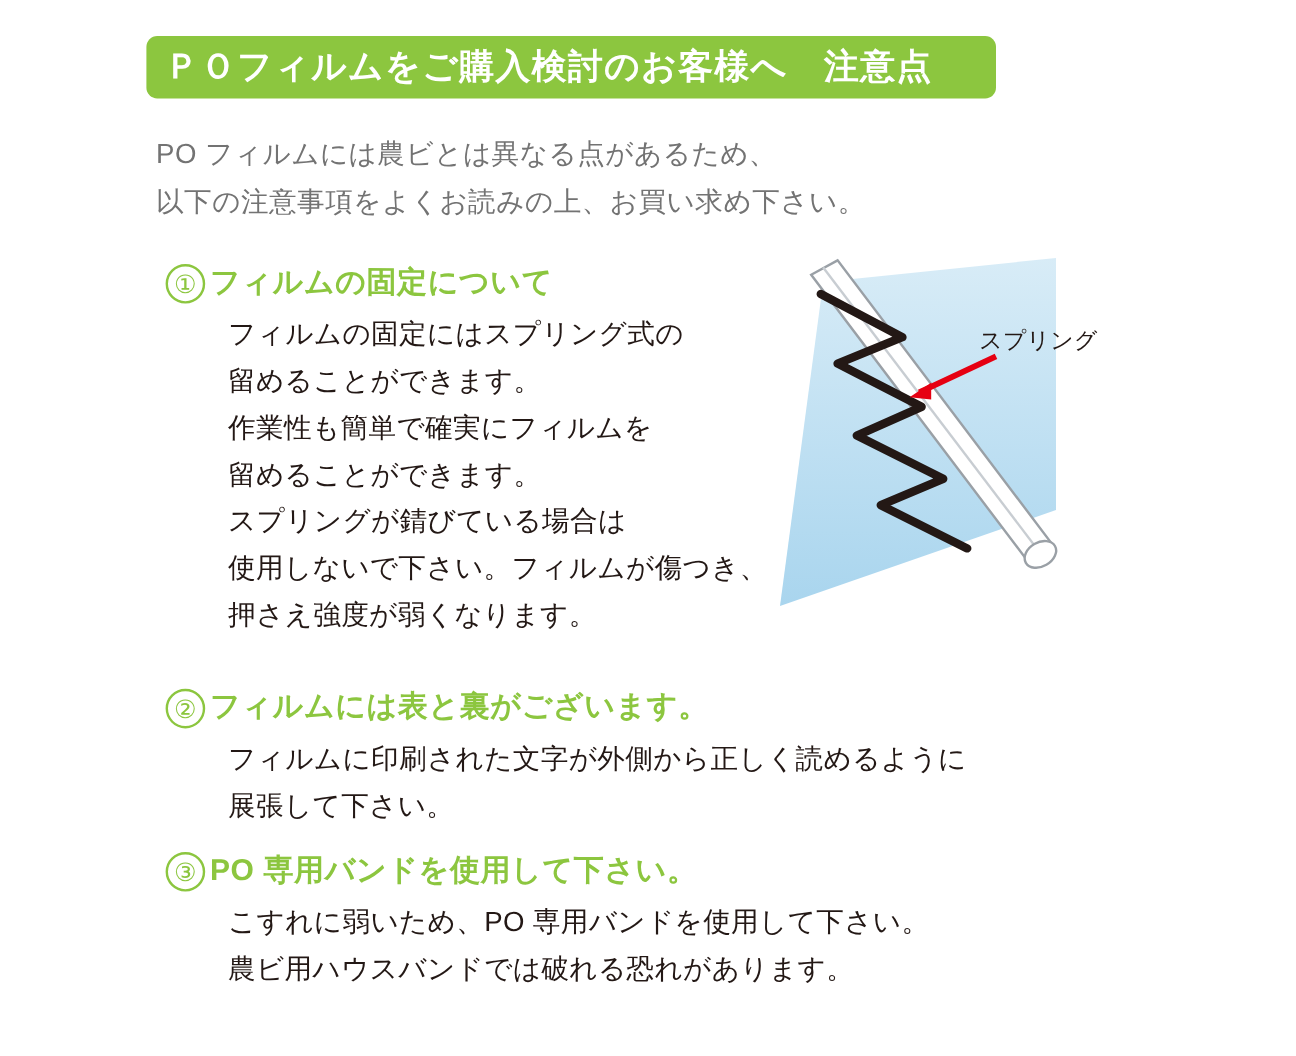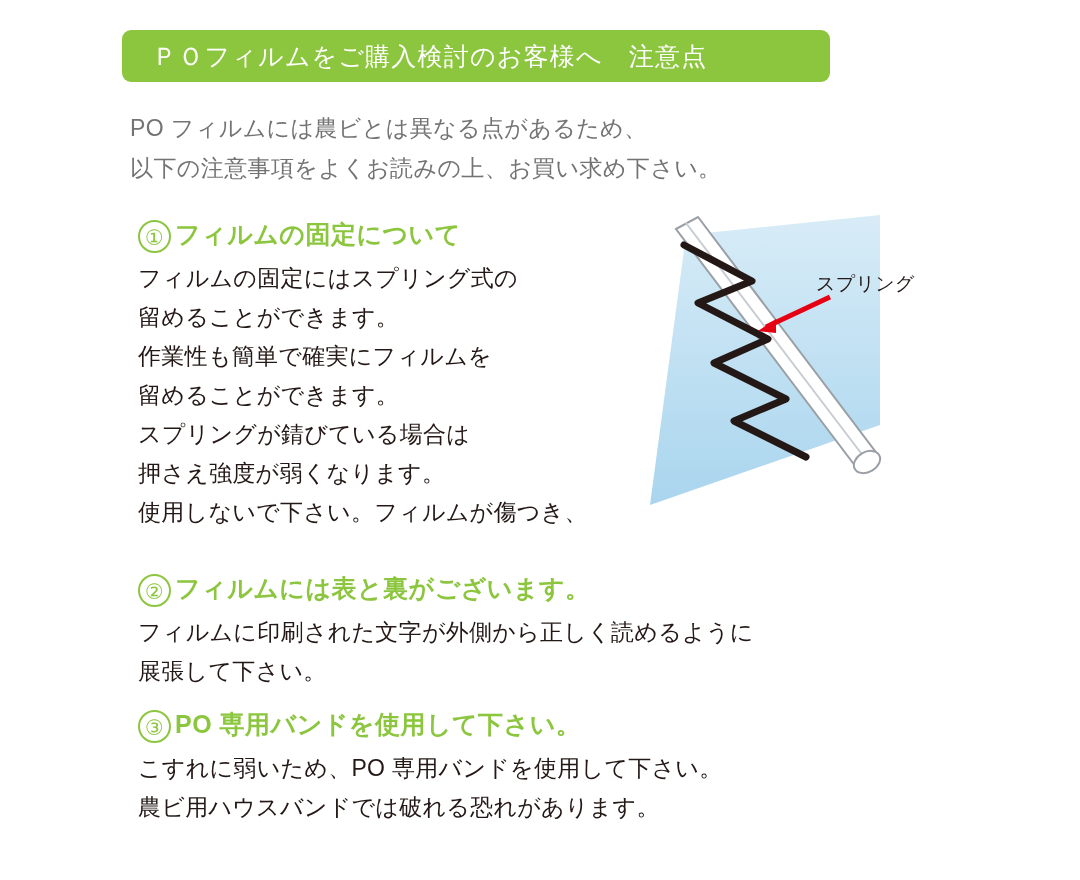--- a/index.html
+++ b/index.html
@@ -29,24 +29,24 @@
     top: 30px;
     width: 708px;
     height: 52px;
     background: #8cc63f;
     border-radius: 9px;
     display: flex;
     align-items: center;
   }
   .header-title {
     color: #ffffff;
-    font-size: 25px;
-    font-weight: normal;
+    font-size: 29px;
+    font-weight: bold;
     letter-spacing: 1.2px;
-    padding-left: 30px;
+    padding-left: 15px;
     white-space: pre;
   }
 
   
   .intro {
     position: absolute;
     left: 130px;
     top: 108px;
     width: 840px;
     font-size: 23px;
@@ -79,20 +79,21 @@
   .sec-title {
     color: #8cc63f;
     font-size: 25px;
     font-weight: bold;
     margin-left: 4px;
     letter-spacing: 0.5px;
     white-space: pre;
   }
   .sec-body {
     margin-top: 6px;
+    margin-left: 52px;
     font-size: 23px;
     line-height: 39px;
     color: #231815;
     letter-spacing: 0.3px;
   }
   .sec-body div { white-space: pre; }
 
   
   #section-1 { left: 138px; top: 218px; width: 520px; }
   #section-2 { left: 138px; top: 572px; width: 800px; }
@@ -135,22 +136,22 @@
     <div class="sec-head">
       <div class="circle-num">①</div>
       <div class="sec-title">フィルムの固定について</div>
     </div>
     <div class="sec-body">
       <div>フィルムの固定にはスプリング式の</div>
       <div>留めることができます。</div>
       <div>作業性も簡単で確実にフィルムを</div>
       <div>留めることができます。</div>
       <div>スプリングが錆びている場合は</div>
+      <div>使用しないで下さい。フィルムが傷つき、</div>
       <div>押さえ強度が弱くなります。</div>
-      <div>使用しないで下さい。フィルムが傷つき、</div>
     </div>
   </div>
 
   <div class="illustration">
     <svg width="330" height="310" viewBox="0 0 330 310">
 
       <defs>
         <linearGradient id="filmGrad" x1="0" y1="0" x2="0" y2="1">
           <stop offset="0%" stop-color="#d8ecf7"></stop>
           <stop offset="100%" stop-color="#a9d5ee"></stop>

